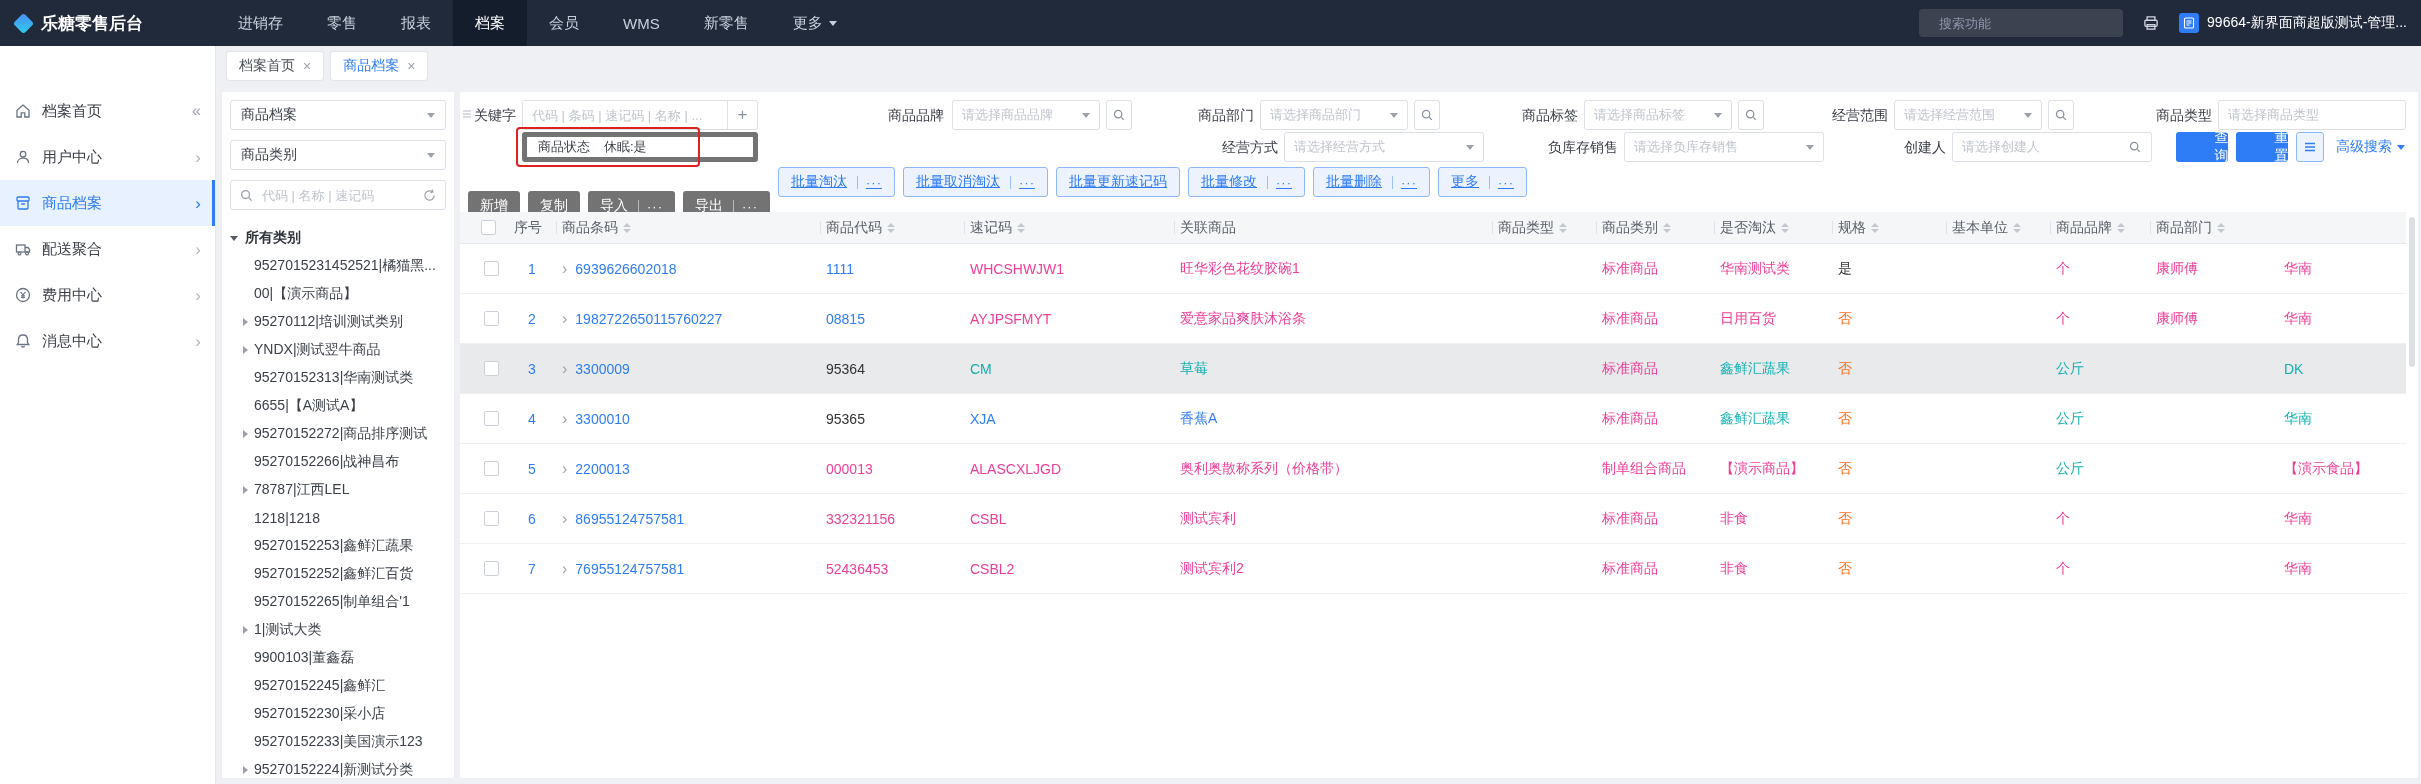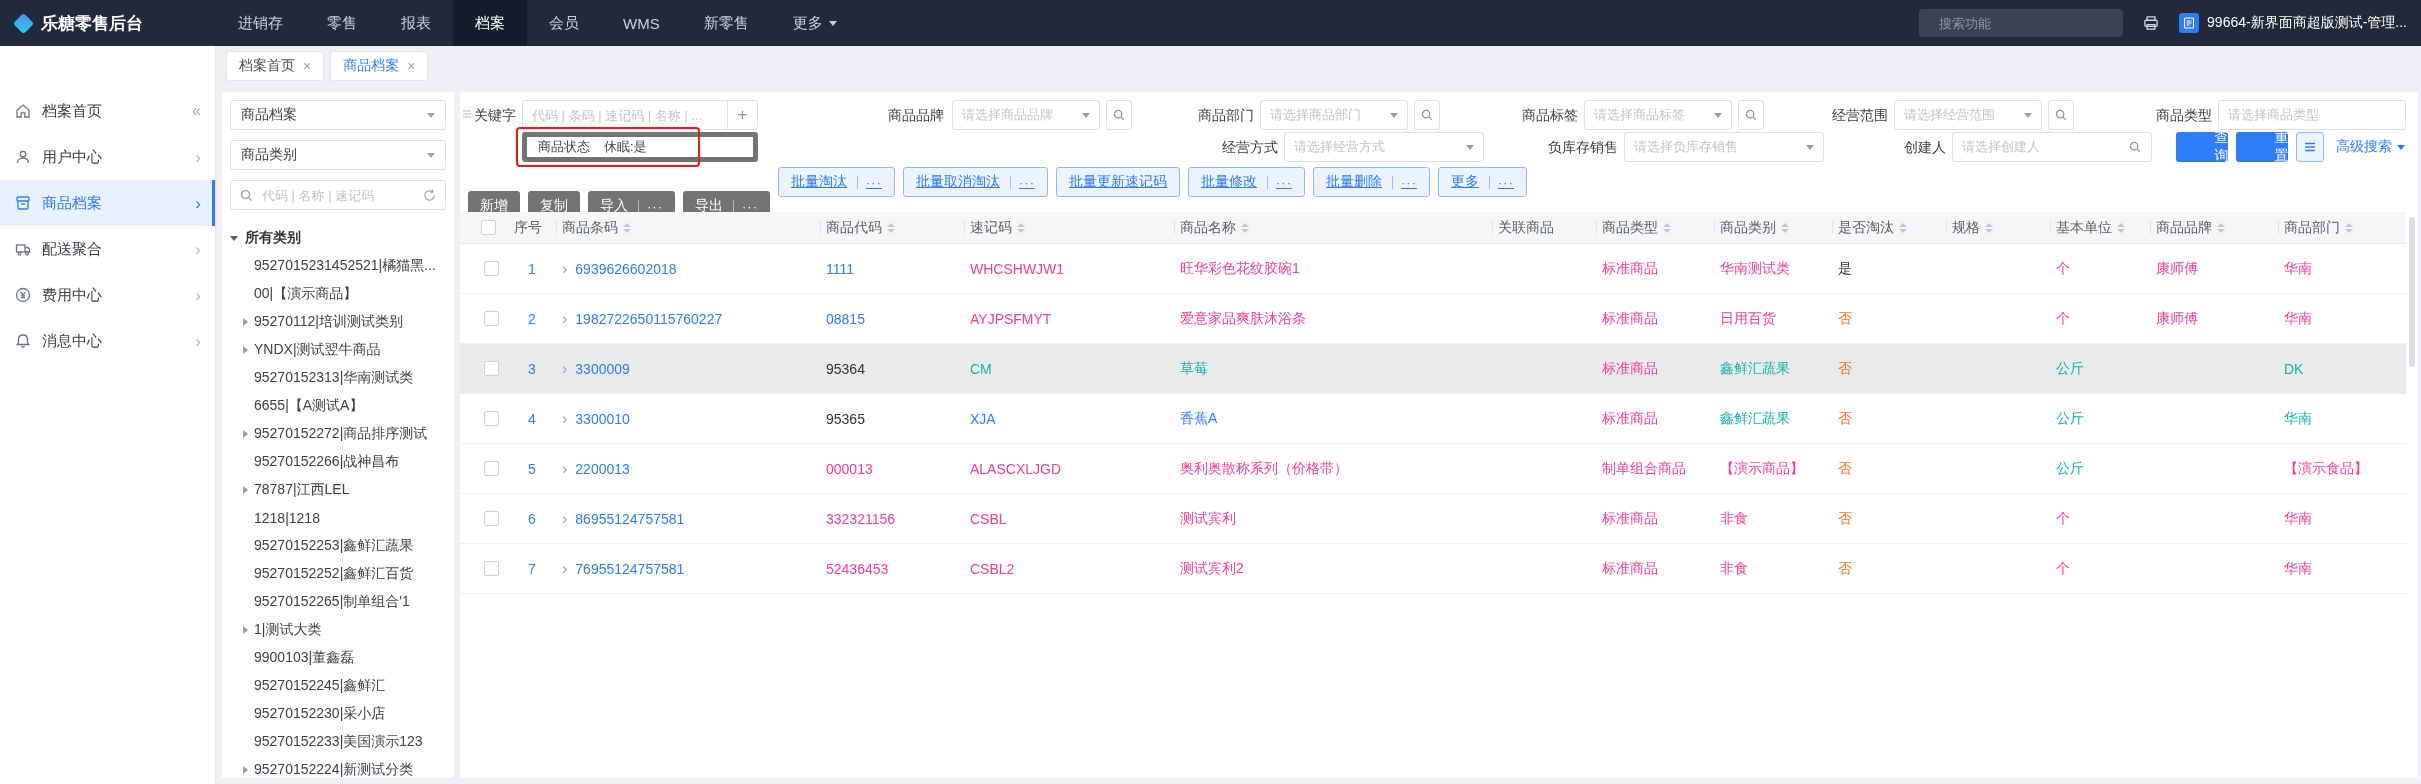--- a/index.html
+++ b/index.html
@@ -542,27 +542,20 @@
           </span>
         </div>
         <div class="th sep">
           <span>速记码</span>
           <span class="sort">
             <i class="up"></i>
             <i class="down"></i>
           </span>
         </div>
         <div class="th sep">
-          <span>商品名称</span>
-          <span class="sort">
-            <i class="up"></i>
-            <i class="down"></i>
-          </span>
-        </div>
-        <div class="th sep">
           <span>关联商品</span>
         </div>
         <div class="th sep">
           <span>商品类型</span>
           <span class="sort">
             <i class="up"></i>
             <i class="down"></i>
           </span>
         </div>
         <div class="th sep">

